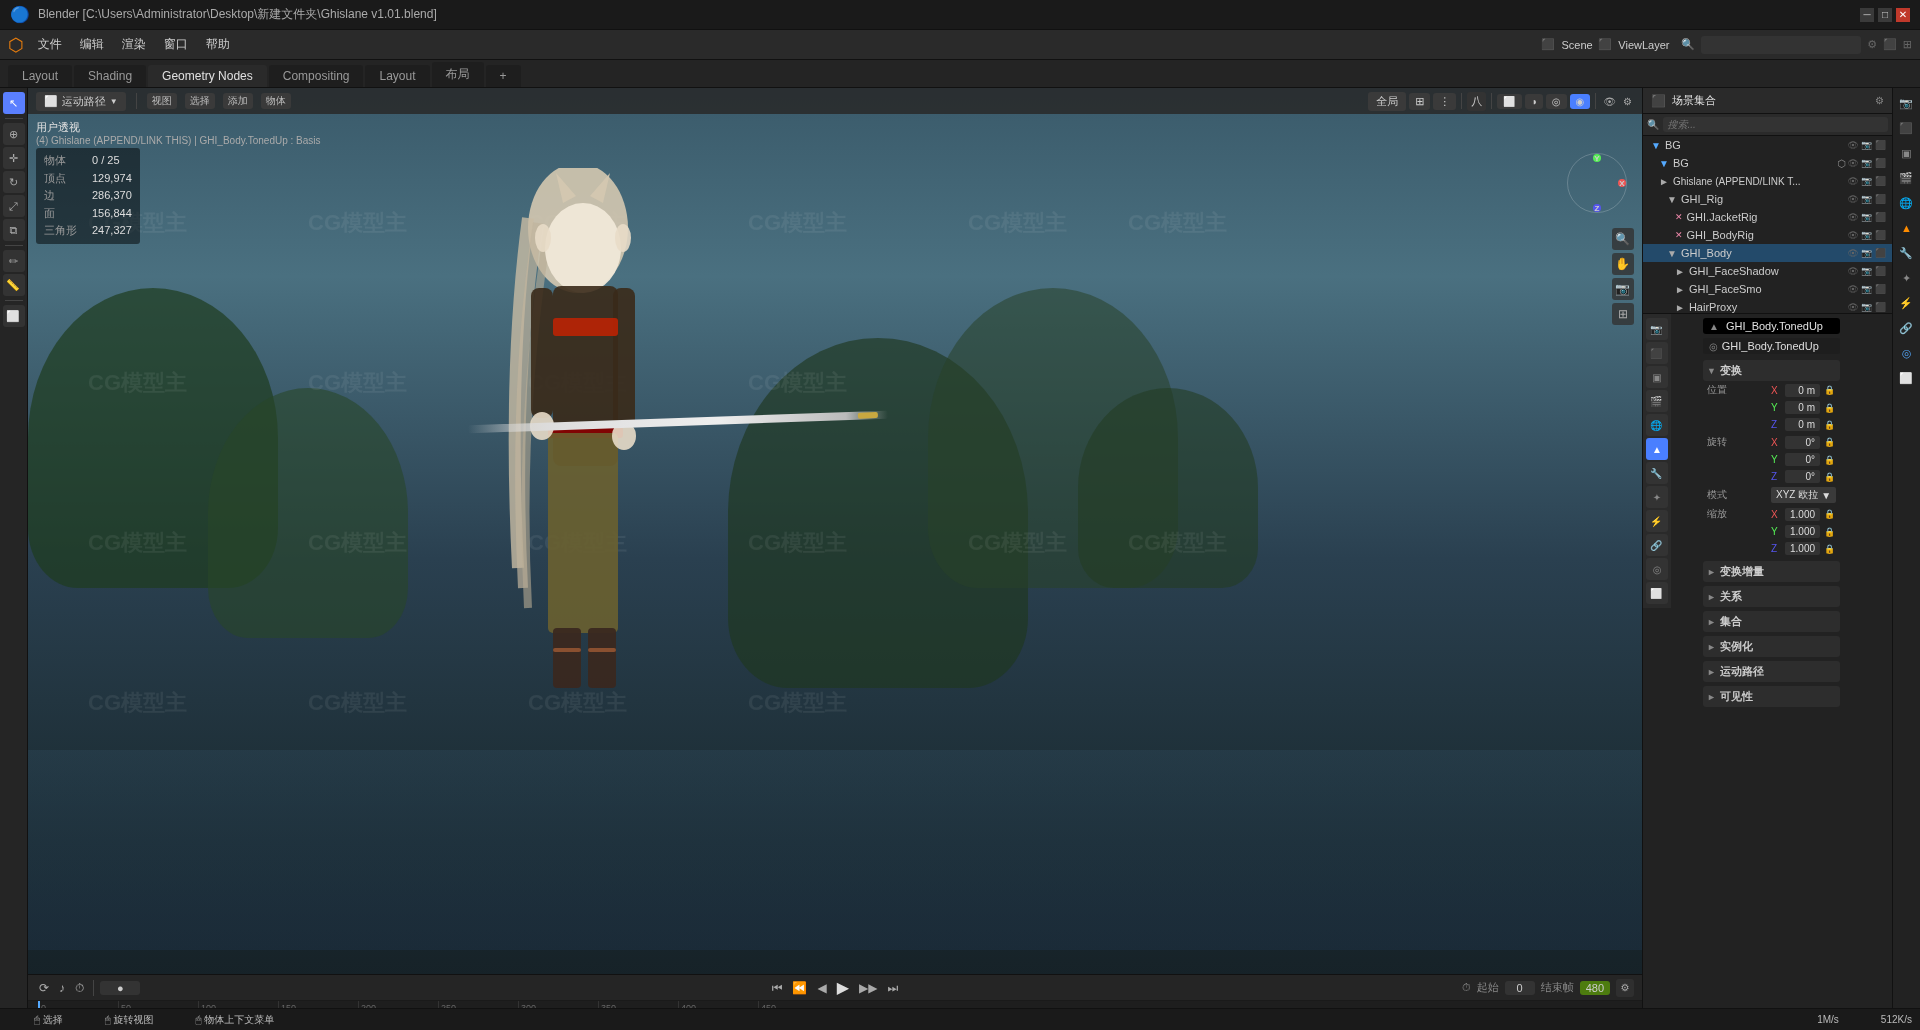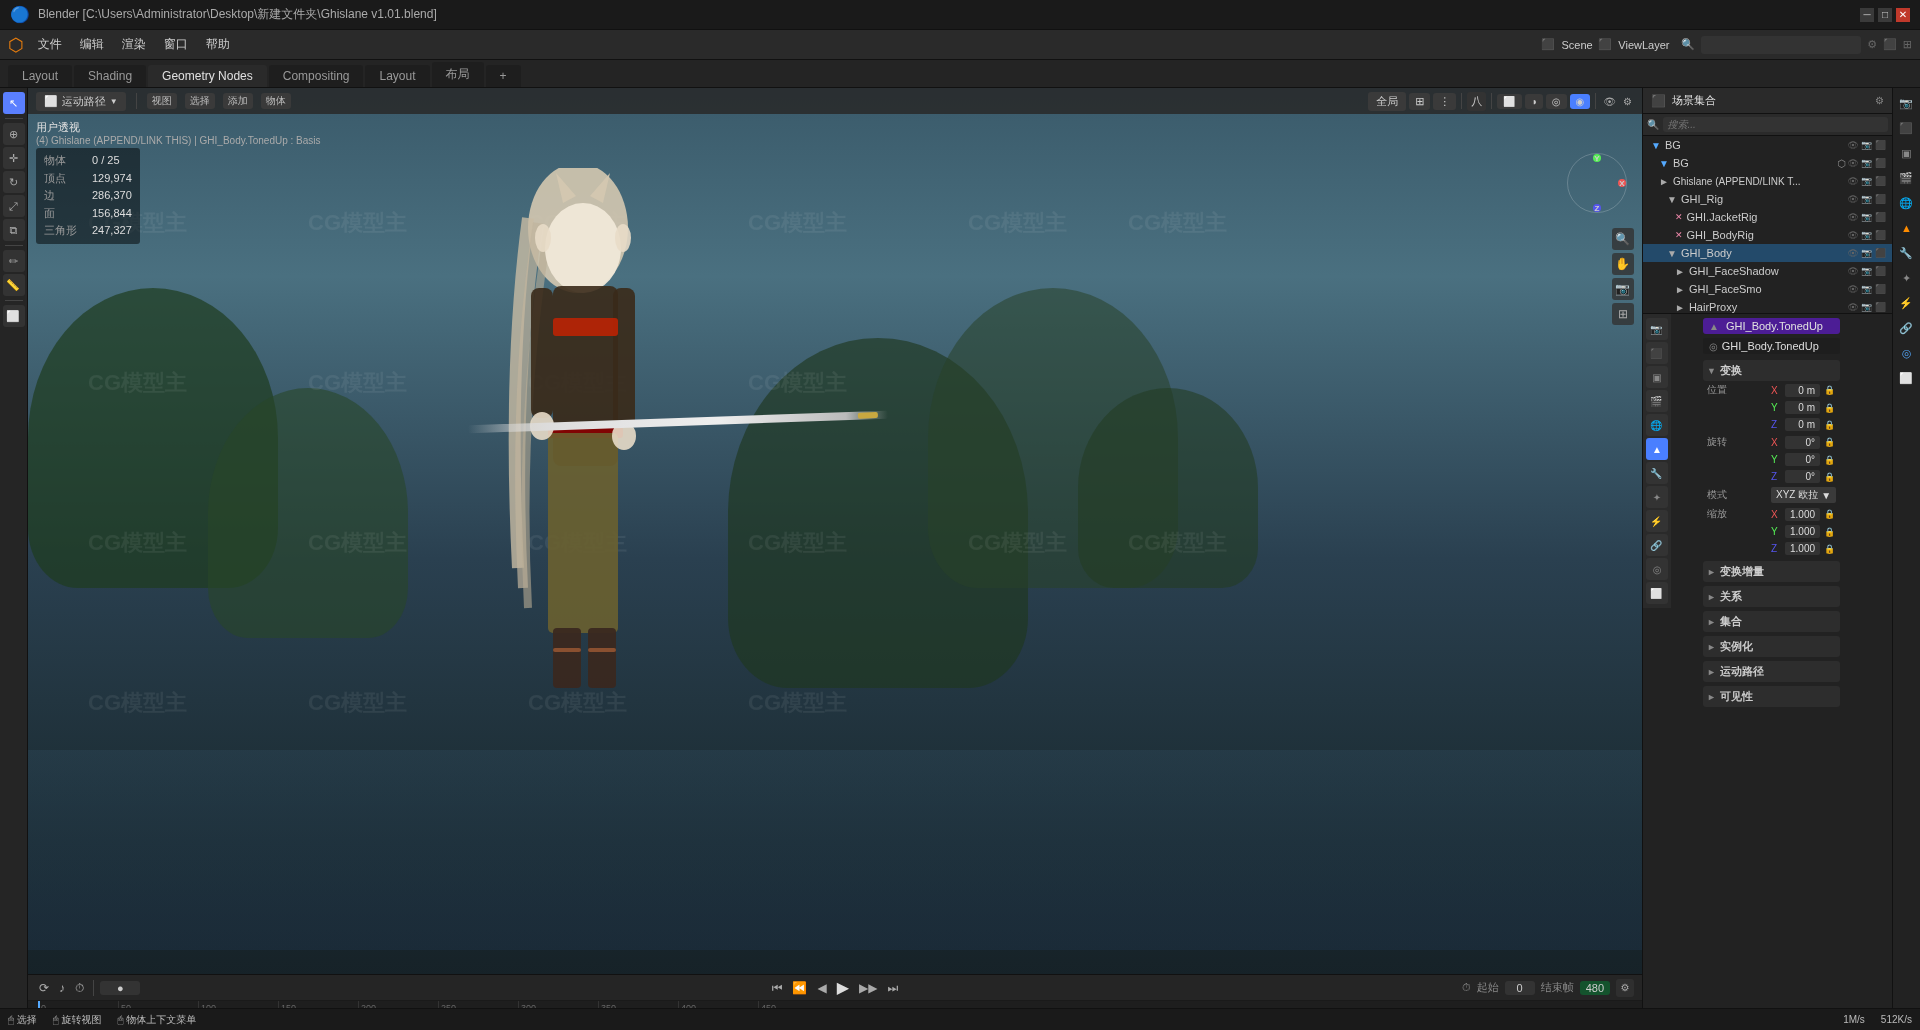--- a/index.html
+++ b/index.html
@@ -275,21 +275,21 @@
       height: 22px;
       background: #1a1a1a;
       display: flex;
       align-items: center;
       padding: 0 8px;
       gap: 16px;
       border-top: 1px solid #111;
       position: absolute;
       bottom: 0; left: 0; right: 0;
     }
-    .status-item { font-size: 10px; color: #888; }
+    .status-item { font-size: 10px; color: #888; margin-left: 26px; }
     .status-item span { color: #bbb; }
 
     
     #right-panel {
       width: 250px;
       background: #252525;
       border-left: 1px solid #111;
       display: flex;
       flex-direction: column;
     }
@@ -738,21 +738,21 @@
           <div class="tl-btn" style="font-size:16px;color:#ddd;" data-name="tl-play">▶</div>
           <div class="tl-btn" data-name="tl-forward">▶▶</div>
           <div class="tl-btn" data-name="tl-last">⏭</div>
         </div>
 
         <div style="display:flex;align-items:center;gap:6px;flex:1;justify-content:flex-end;font-size:11px;">
           <span style="color:#888;" data-name="tl-clock-icon">⏱</span>
           <span style="color:#888;" data-name="tl-start-label">起始</span>
           <div style="background:#333;padding:1px 6px;border-radius:3px;min-width:30px;text-align:center;" data-name="tl-start-frame">0</div>
           <span style="color:#888;" data-name="tl-end-label">结束帧</span>
-          <div style="background:#14532d;padding:1px 6px;border-radius:3px;min-width:30px;text-align:center;" data-name="tl-end-frame">480</div>
+          <div style="background:#4d7c0f;padding:1px 6px;border-radius:3px;min-width:30px;text-align:center;" data-name="tl-end-frame">480</div>
           <div class="vp-tool-icon" style="width:18px;height:18px;font-size:10px;" data-name="tl-settings">⚙</div>
         </div>
       </div>
 
       <div id="timeline-ruler" data-name="timeline-ruler">
         <div class="tl-tick" style="left:10px;" data-name="tick-0">0</div>
         <div class="tl-tick" style="left:90px;" data-name="tick-50">50</div>
         <div class="tl-tick" style="left:170px;" data-name="tick-100">100</div>
         <div class="tl-tick" style="left:250px;" data-name="tick-150">150</div>
         <div class="tl-tick" style="left:330px;" data-name="tick-200">200</div>
@@ -882,21 +882,21 @@
             <div class="prop-tab" data-name="prop-tab-particles">✦</div>
             <div class="prop-tab" data-name="prop-tab-physics">⚡</div>
             <div class="prop-tab" data-name="prop-tab-constraints">🔗</div>
             <div class="prop-tab" data-name="prop-tab-data">◎</div>
             <div class="prop-tab" data-name="prop-tab-material">⬜</div>
           </div>
 
           <div id="props-content" data-name="properties-content">
 
             <div style="display:flex;align-items:center;gap:4px;margin-bottom:4px;" data-name="props-name-row">
-              <div style="background:#4c1d95;padding:2px 6px;border-radius:3px;flex:1;" data-name="props-obj-name-field">
+              <div style="background:#000000;padding:2px 6px;border-radius:3px;flex:1;" data-name="props-obj-name-field">
                 <span style="font-size:10px;color:#888;" data-name="props-obj-icon">▲</span>
                 <span style="font-size:11px;color:#e0e0e0;margin-left:4px;" data-name="props-obj-name">GHI_Body.TonedUp</span>
               </div>
             </div>
 
             <div id="obj-data-name" data-name="obj-data-name">
               <span style="font-size:10px;color:#888;" data-name="data-icon">◎</span>
               <span style="font-size:11px;color:#ddd;" data-name="data-name-value">GHI_Body.TonedUp</span>
             </div>
 

